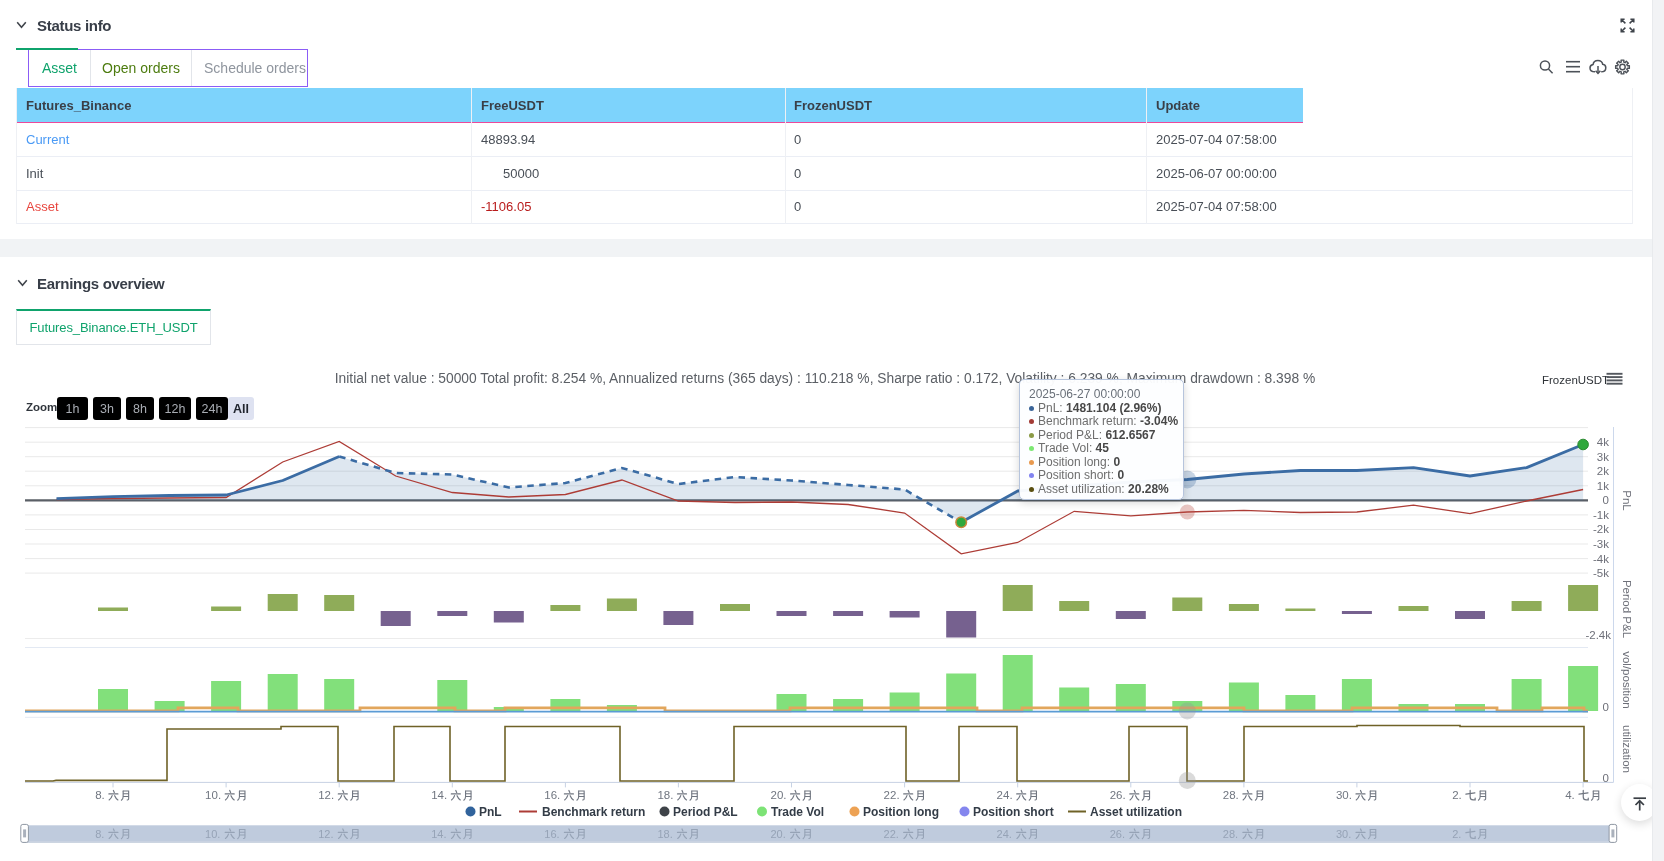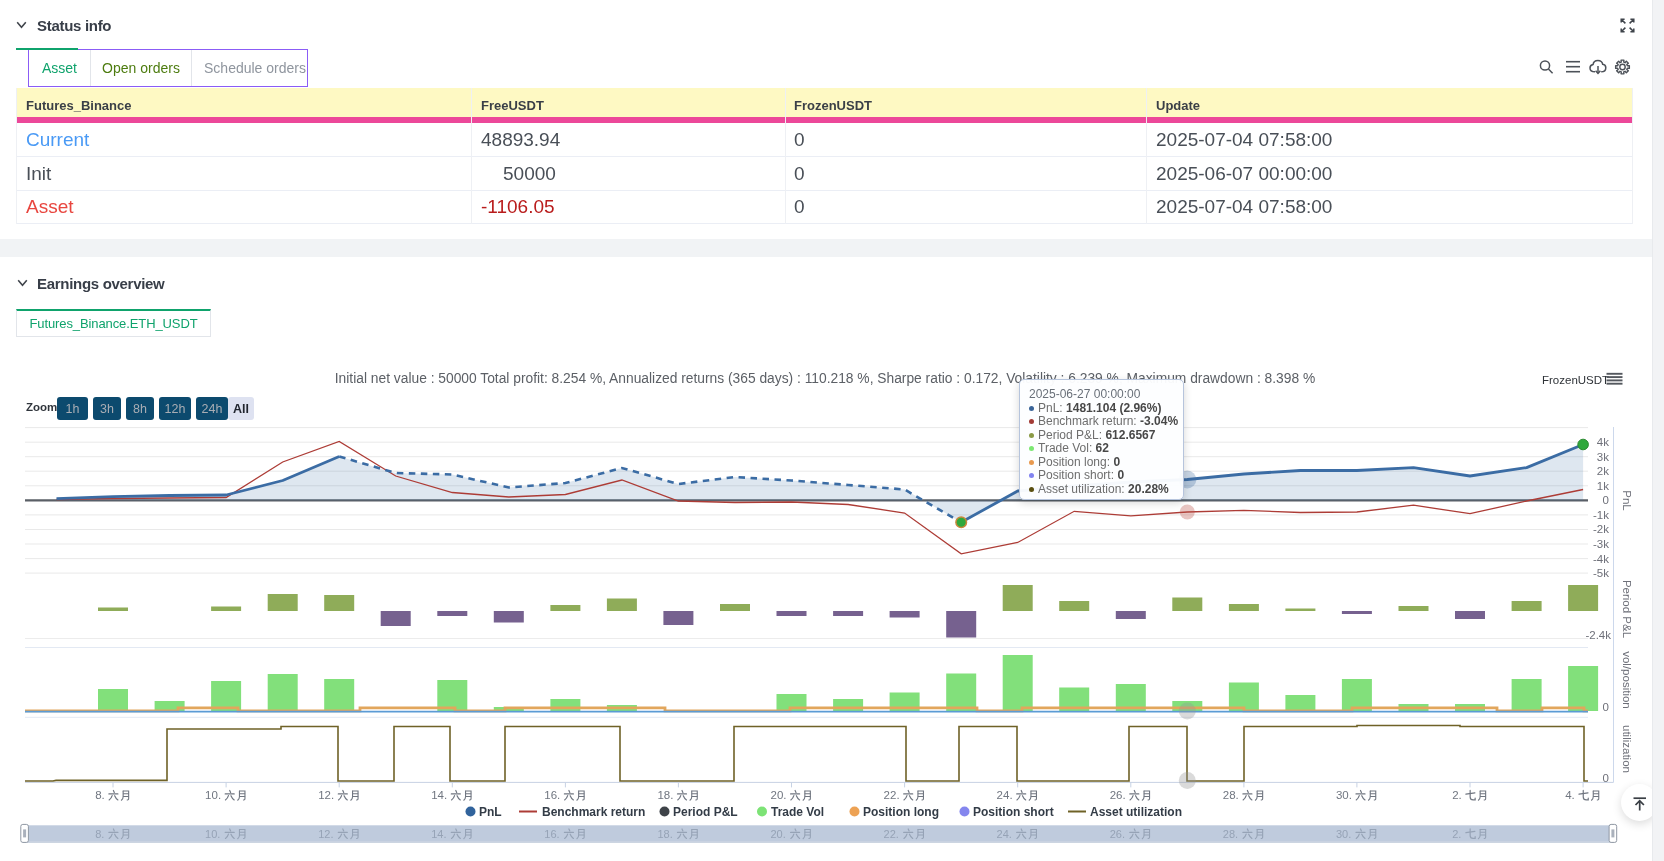--- a/index.html
+++ b/index.html
@@ -1,23 +1,23 @@
 <!DOCTYPE html>
 <html><head><meta charset="utf-8"><style>
 *{margin:0;padding:0;box-sizing:border-box}
 html,body{width:1664px;height:861px;background:#fff;font-family:"Liberation Sans",sans-serif;overflow:hidden;position:relative}
 .title{position:absolute;font-size:15px;font-weight:bold;letter-spacing:-0.3px;color:#383e48}
 .tabbar{position:absolute;background:#fff}
 .tab{position:absolute;top:0;height:100%;font-size:14px;display:flex;align-items:center;justify-content:center}
-.thead{position:absolute;left:16px;top:88px;width:1617px;height:35px;background:#fef9c3;border-bottom:6px solid #ec4899}
+.thead{position:absolute;left:16px;top:88px;width:1287px;height:35px;background:#7dd3fc;border-bottom:1px solid #ec4899}
 .hc{position:absolute;top:0;height:35px;line-height:35px;font-size:13px;font-weight:bold;color:#3a3f47}
 .trow{position:absolute;left:16px;width:1617px;height:34px;border-bottom:1px solid #ebeef5}
-.bc{position:absolute;top:0;height:33px;line-height:33px;font-size:19px;color:#494f57}
+.bc{position:absolute;top:0;height:33px;line-height:33px;font-size:13px;color:#494f57}
 .vsep{position:absolute;top:88px;height:136px;width:1px;background:#eef0f4}
-.zbtn{position:absolute;top:397px;height:23px;border-radius:3px;background:#0c4a6e;color:#a9adb4;font-size:12.5px;display:flex;align-items:center;justify-content:center}
+.zbtn{position:absolute;top:397px;height:23px;border-radius:3px;background:#000000;color:#a9adb4;font-size:12.5px;display:flex;align-items:center;justify-content:center}
 #tip{position:absolute;left:1019px;top:379px;width:165px;height:121px;background:rgba(253,254,255,0.96);border:1px solid #b6c4dc;border-radius:5px;box-shadow:0 3px 9px rgba(0,0,0,0.16);padding:6px 9px 0 9px;font-size:12px;color:#6e6e6e;z-index:5}
 #tip .tt{color:#697079;font-size:12px;margin:1px 0 1px 0}
 #tip .tr{line-height:13.45px;white-space:nowrap}
 #tip b{color:#484848}
 #tip .dt{display:inline-block;width:5px;height:5px;border-radius:50%;margin-right:4px;vertical-align:1px}
 </style></head>
 <body>
 <svg style="position:absolute;left:16px;top:21px" width="11" height="8" viewBox="0 0 11 8">
     <path d="M1.2 1.3 L5.5 6.2 L9.8 1.3" fill="none" stroke="#40454c" stroke-width="1.6"></path>
   </svg>
@@ -77,21 +77,21 @@
 <div class="vsep" style="left:471px"></div>
 <div class="vsep" style="left:785px"></div>
 <div class="vsep" style="left:1146px"></div>
 <div class="vsep" style="left:16px"></div>
 <div class="vsep" style="left:1632px"></div>
 <div style="position:absolute;left:0;top:239px;width:1664px;height:18px;background:#f1f3f5"></div>
 <svg style="position:absolute;left:17px;top:279px" width="11" height="8" viewBox="0 0 11 8">
     <path d="M1.2 1.3 L5.5 6.2 L9.8 1.3" fill="none" stroke="#40454c" stroke-width="1.6"></path>
   </svg>
 <div class="title" style="left:37px;top:275px">Earnings overview</div>
-<div class="tabbar" style="left:16px;top:309px;width:195px;height:28px;border:1px solid #e2e5ea;border-top:2px solid #0fa36c">
+<div class="tabbar" style="left:16px;top:309px;width:195px;height:36px;border:1px solid #e2e5ea;border-top:2px solid #0fa36c">
   <div class="tab" style="left:0;width:100%;color:#0fa36c;font-size:13px;letter-spacing:-0.1px">Futures_Binance.ETH_USDT</div>
 </div>
 <div style="position:absolute;left:0;top:370.5px;width:1650px;text-align:center;font-size:13.8px;color:#5c6066">Initial net value : 50000 Total profit: 8.254 %, Annualized returns (365 days) : 110.218 %, Sharpe ratio : 0.172, Volatility : 6.239 %, Maximum drawdown : 8.398 %</div>
 <div style="position:absolute;left:1542px;top:374px;font-size:11.5px;color:#2f3338">FrozenUSDT</div>
 <svg style="position:absolute;left:1606px;top:372px" width="17" height="14" viewBox="0 0 17 14">
     <g stroke="#54585e" stroke-width="1.9">
       <line x1="0.5" y1="1.8" x2="16.5" y2="1.8"></line>
       <line x1="0.5" y1="5.1" x2="16.5" y2="5.1"></line>
       <line x1="0.5" y1="8.4" x2="16.5" y2="8.4"></line>
       <line x1="0.5" y1="11.7" x2="16.5" y2="11.7"></line>
@@ -334,21 +334,21 @@
     <rect x="20.8" y="824.4" width="7.6" height="18" rx="2" fill="#ffffff" stroke="#8f97a3"></rect>
     <rect x="23.1" y="829.4" width="3" height="8" fill="#aab1bc"></rect>
     <rect x="1609.1" y="824.4" width="7.6" height="18" rx="2" fill="#ffffff" stroke="#8f97a3"></rect>
     <rect x="1611.4" y="829.4" width="3" height="8" fill="#aab1bc"></rect>
   </svg>
 <div id="tip">
     <div class="tt">2025-06-27 00:00:00</div>
     <div class="tr"><span class="dt" style="background:#3a6498"></span>PnL: <b>1481.104 (2.96%)</b></div>
     <div class="tr"><span class="dt" style="background:#a23b36"></span>Benchmark return: <b>-3.04%</b></div>
     <div class="tr"><span class="dt" style="background:#8a9a46"></span>Period P&amp;L: <b>612.6567</b></div>
-    <div class="tr"><span class="dt" style="background:#7ce873"></span>Trade Vol: <b>62</b></div>
+    <div class="tr"><span class="dt" style="background:#7ce873"></span>Trade Vol: <b>45</b></div>
     <div class="tr"><span class="dt" style="background:#e89a50"></span>Position long: <b>0</b></div>
     <div class="tr"><span class="dt" style="background:#8183f0"></span>Position short: <b>0</b></div>
     <div class="tr"><span class="dt" style="background:#5a4f10"></span>Asset utilization: <b>20.28%</b></div>
   </div>
 <div style="position:absolute;left:1621px;top:784px;width:37px;height:37px;border-radius:50%;background:#fff;box-shadow:0 3px 10px rgba(0,0,0,0.14)"></div>
 <svg style="position:absolute;left:1621px;top:784px" width="37" height="37" viewBox="0 0 37 37">
     <g stroke="#3a3f45" stroke-width="1.7" fill="none">
       <line x1="12.5" y1="14.2" x2="25" y2="14.2"></line>
       <line x1="18.7" y1="17.5" x2="18.7" y2="26.5"></line>
       <path d="M14.5 21 L18.7 16.8 L22.9 21"></path>

